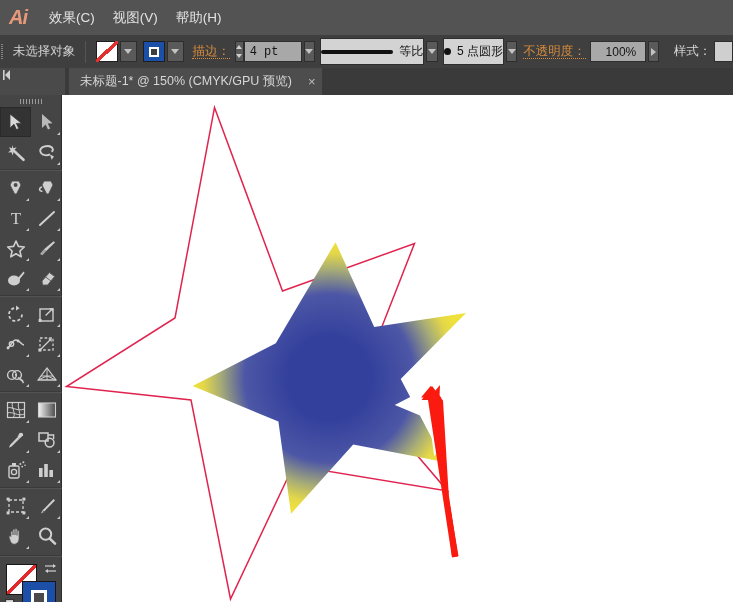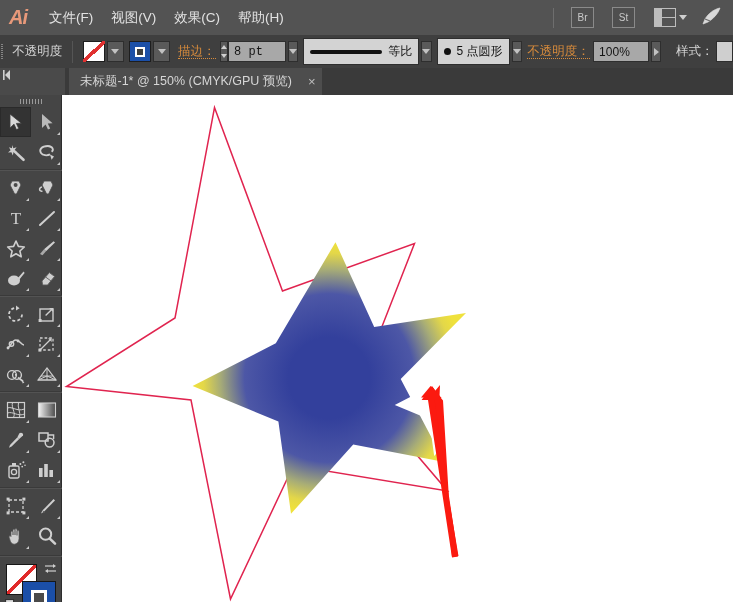--- a/index.html
+++ b/index.html
@@ -89,27 +89,27 @@
   }
   .stp-u{width:0;height:0;border-left:3.5px solid transparent;border-right:3.5px solid transparent;border-bottom:4px solid #cfcfcf;}
   .stp-dn{width:0;height:0;border-left:3.5px solid transparent;border-right:3.5px solid transparent;border-top:4px solid #cfcfcf;}
   .num-field{
     height:21px;min-width:58px;background:#a8a8a8;border:1px solid #2e2e2e;box-sizing:border-box;
     color:#141414;font-size:12px;font-family:"Liberation Mono","DejaVu Sans Mono",monospace;
     display:flex;align-items:center;padding-left:5px;
   }
   .combo{
     height:27px;background:#d3d3d3;border:1px solid #2e2e2e;box-sizing:border-box;
-    display:flex;align-items:center;color:#111;font-size:12px;padding:0 6px;gap:6px;white-space:nowrap;
+    display:flex;align-items:center;color:#111;font-size:12px;padding:0 0;gap:6px;white-space:nowrap;
   }
   .profile-line{width:72px;height:4px;background:#111;border-radius:2px;}
   .brush-dot{width:7px;height:7px;border-radius:50%;background:#111;}
   .opacity-field{
     height:21px;min-width:56px;background:#a8a8a8;border:1px solid #2e2e2e;box-sizing:border-box;
-    color:#141414;font-size:12px;display:flex;align-items:center;padding-left:5px;
+    color:#141414;font-size:12px;display:flex;align-items:center;padding-left:15px;
   }
   .play-btn{
     width:17px;height:21px;background:#5a5a5a;border:1px solid #2e2e2e;margin-left:2px;
     display:flex;align-items:center;justify-content:center;box-sizing:border-box;
   }
   .style-swatch{width:30px;height:21px;background:#cfcfcf;border:1px solid #2e2e2e;box-sizing:border-box;}
 
   
   .tabbar{
     position:absolute;left:0;top:68px;width:733px;height:27px;background:#3a3a3a;
@@ -173,53 +173,31 @@
   .canvas svg{display:block;}
 </style>
 </head>
 <body>
 
 <div class="app">
 
   <div class="menubar">
     <div class="ai-logo">Ai</div>
     <div class="menu-items">
-      <div class="menu-item">文件(F)</div>
+      <div class="menu-item">效果(C)</div>
       <div class="menu-item">视图(V)</div>
-      <div class="menu-item">效果(C)</div>
       <div class="menu-item">帮助(H)</div>
-    </div>
-    <div class="menubar-right">
-      <div class="mb-sep"></div>
-      <div class="sq-btn">Br</div>
-      <div class="sq-btn">St</div>
-      <div style="display:flex;align-items:center;margin-left:4px;">
-        <div class="ws-icon">
-          <div class="l"></div>
-            <div class="r">
-              <i></i>
-              <i></i>
-            </div>
-        </div>
-        <div class="caret-d"></div>
-      </div>
-      <div class="rocket">
-        <svg width="22" height="20" viewBox="0 0 22 20">
-          <path d="M19 2 C13 3 7 8 4 13 L2 18 L7 16 C12 13 17 8 19 2 Z" fill="#d9d9d9" stroke="#d9d9d9" stroke-width="0.7"></path>
-          <path d="M4 13 L9 15" stroke="#6a6a6a" stroke-width="1.2" fill="none"></path>
-        </svg>
-      </div>
     </div>
   </div>
 
   <div class="ctrlbar">
     <div class="cb-grip">
         <span></span>
       </div>
-    <div class="cb-label">不透明度</div>
+    <div class="cb-label">未选择对象</div>
     <div class="cb-sep"></div>
 
     <div class="swatch-group">
       <div class="swatch-box swatch-none"></div>
       <div class="dd-btn">
           <div class="tri-d"></div>
         </div>
     </div>
     <div style="width:10px"></div>
     <div class="swatch-group">
@@ -231,21 +209,21 @@
         </div>
     </div>
 
     <div style="width:14px"></div>
     <div class="link-label">描边：</div>
     <div style="width:8px"></div>
     <div class="stepper">
       <div class="stp-u"></div>
       <div class="stp-dn"></div>
     </div>
-    <div class="num-field">8 pt</div>
+    <div class="num-field">4 pt</div>
     <div class="dd-btn">
         <div class="tri-d"></div>
       </div>
 
     <div style="width:9px"></div>
     <div class="combo">
       <div class="profile-line"></div>
       <span>等比</span>
     </div>
     <div class="dd-btn">

